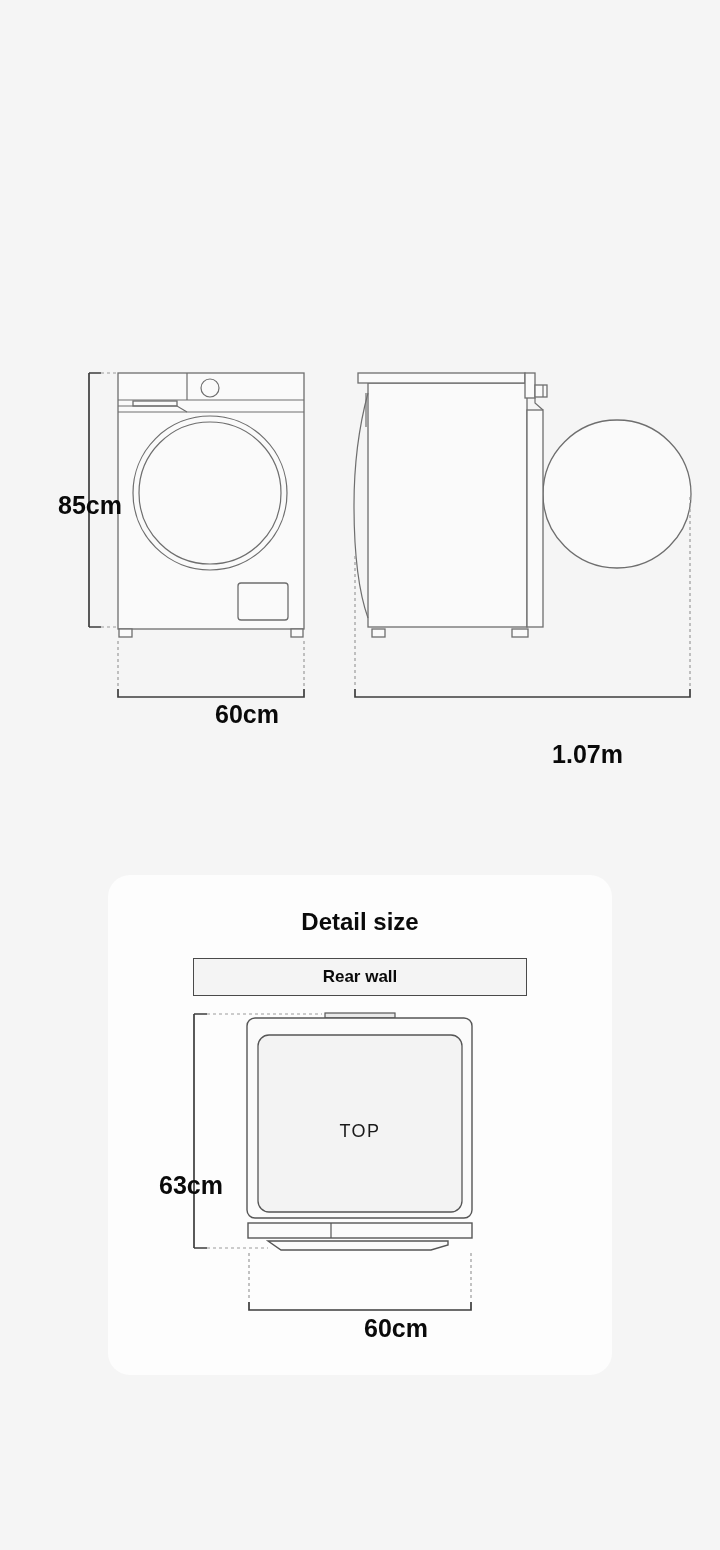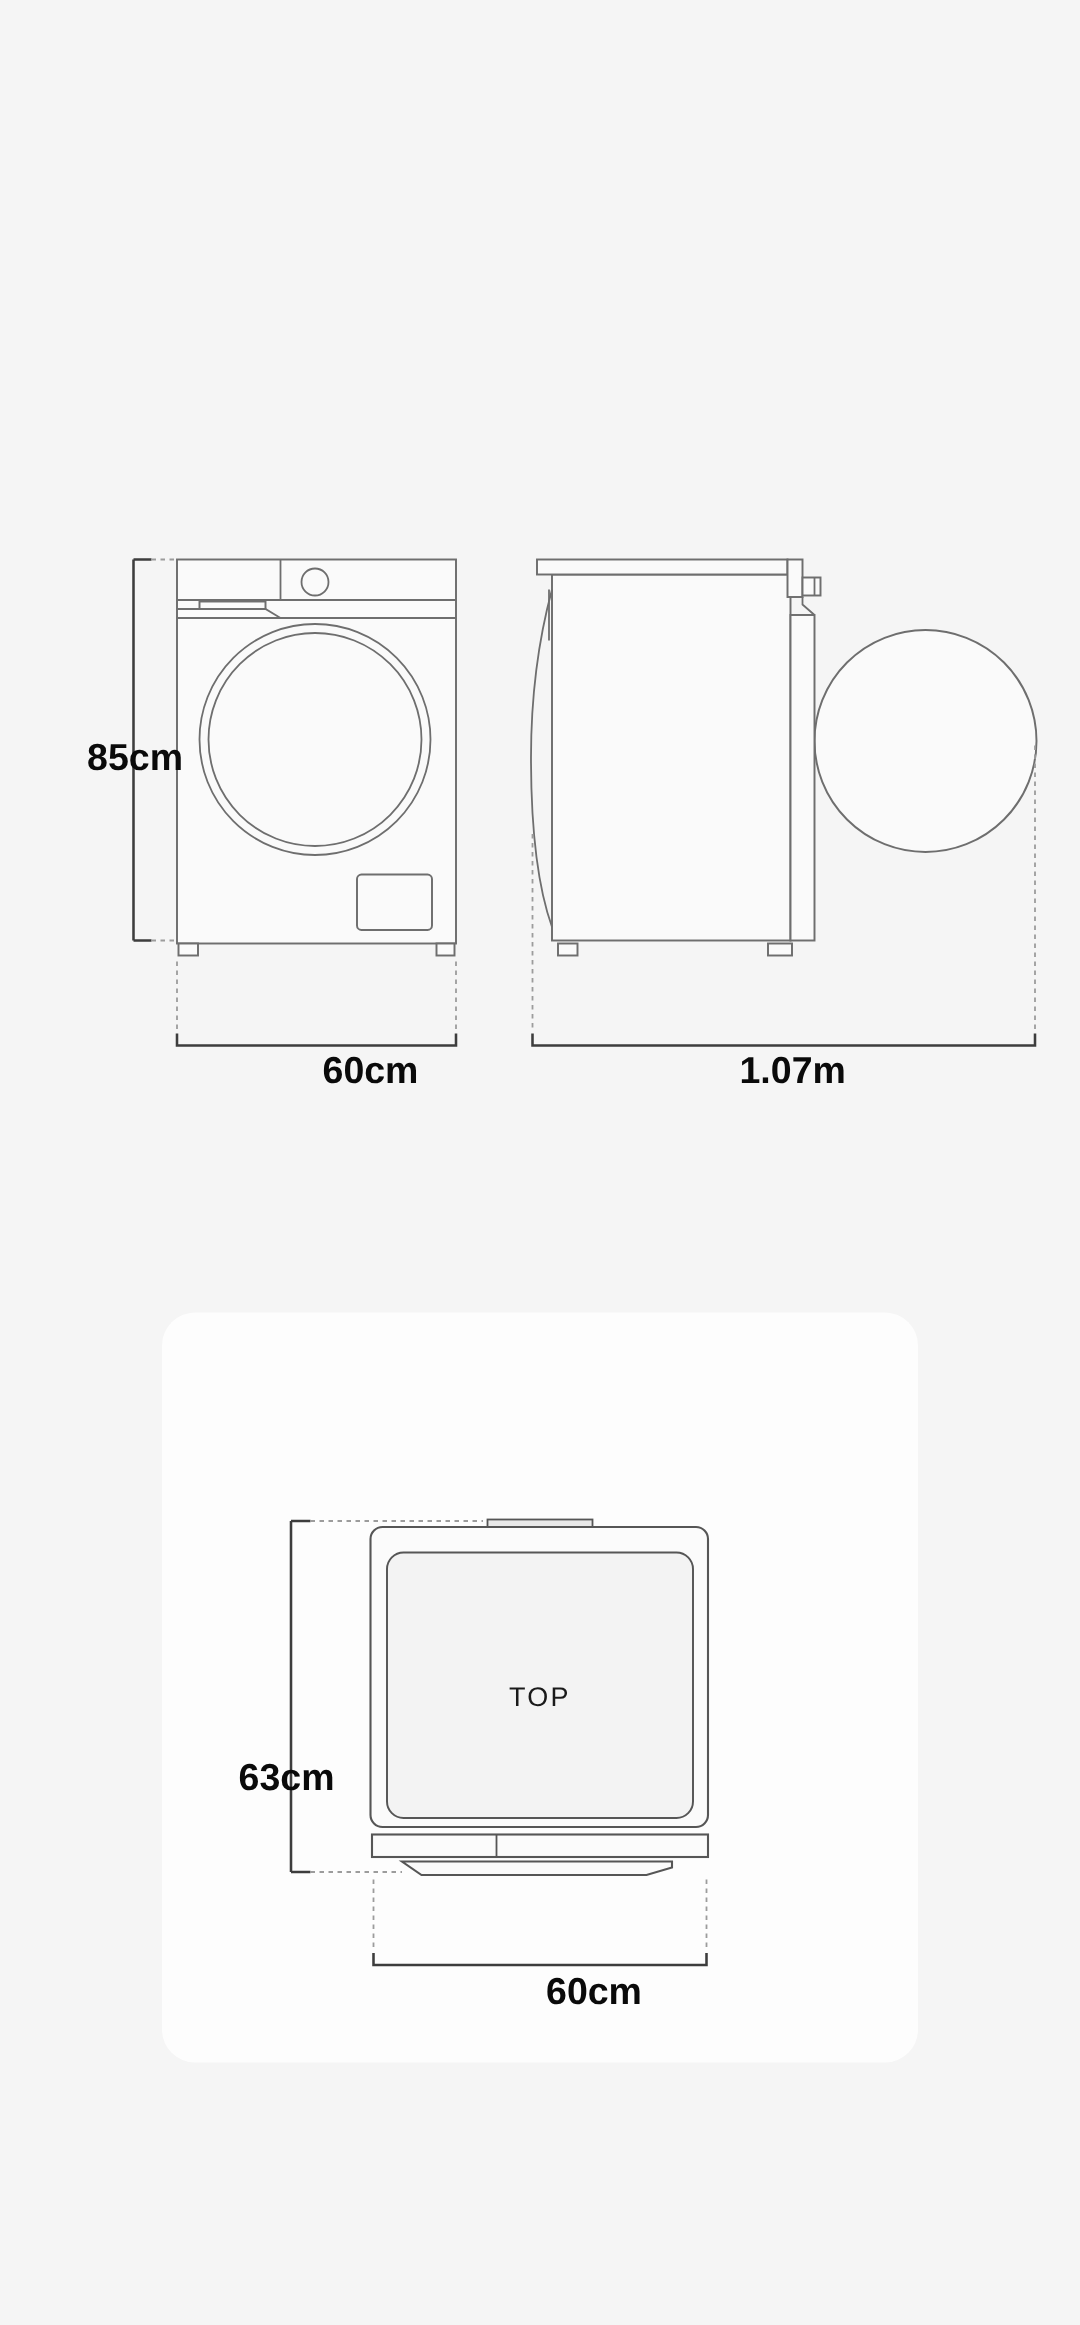--- a/index.html
+++ b/index.html
@@ -32,21 +32,21 @@
   .dim{stroke:#3d3d3d;stroke-width:1.7;fill:none;}
   .dash{stroke:#9c9c9c;stroke-width:1.2;stroke-dasharray:3 3;fill:none;}
   
   .dim-label{
     position:absolute;
     font-size:25px;line-height:26px;font-weight:700;
     color:#0a0a0a;white-space:nowrap;margin-left:36px;
   }
   .lbl-front-height{left:18px;top:492px;width:68px;text-align:right;}
   .lbl-front-width{left:146px;top:701px;width:130px;text-align:center;}
-  .lbl-side-depth{left:457px;top:701px;width:130px;text-align:left;}
+  .lbl-side-depth{left:457px;top:741px;width:130px;text-align:right;}
   .card-title{
     position:absolute;left:108px;top:908px;width:504px;
     text-align:center;font-size:24px;line-height:28px;
     font-weight:700;color:#0a0a0a;
   }
   .rear-wall-box{
     position:absolute;left:193px;top:958px;
     width:334px;height:38px;
     box-sizing:border-box;
     border:1.5px solid #4a4a4a;
@@ -133,17 +133,21 @@
 
       <path d="M249,1253 V1301 M471,1253 V1301" class="dash"></path>
       <path d="M249,1302 V1310 H471 V1302" class="dim"></path>
     </g>
   </svg>
 
   <div class="dim-label lbl-front-height">85cm</div>
   <div class="dim-label lbl-front-width">60cm</div>
   <div class="dim-label lbl-side-depth">1.07m</div>
 
+  <div class="card-title">Detail size</div>
+  <div class="rear-wall-box">
+    <span>Rear wall</span>
+  </div>
   <div class="lbl-top-face">TOP</div>
   <div class="dim-label lbl-card-depth">63cm</div>
   <div class="dim-label lbl-card-width">60cm</div>
 
 </div>
 
 </body></html>

